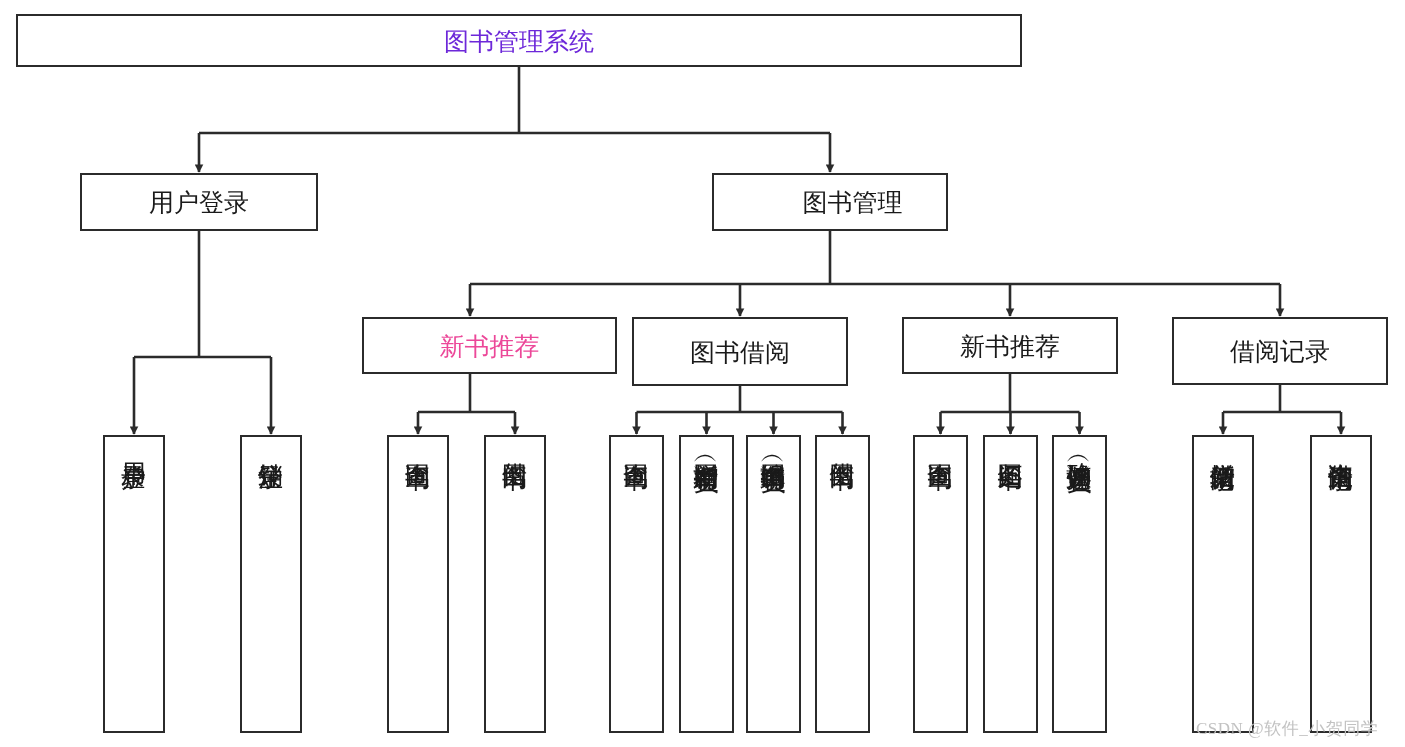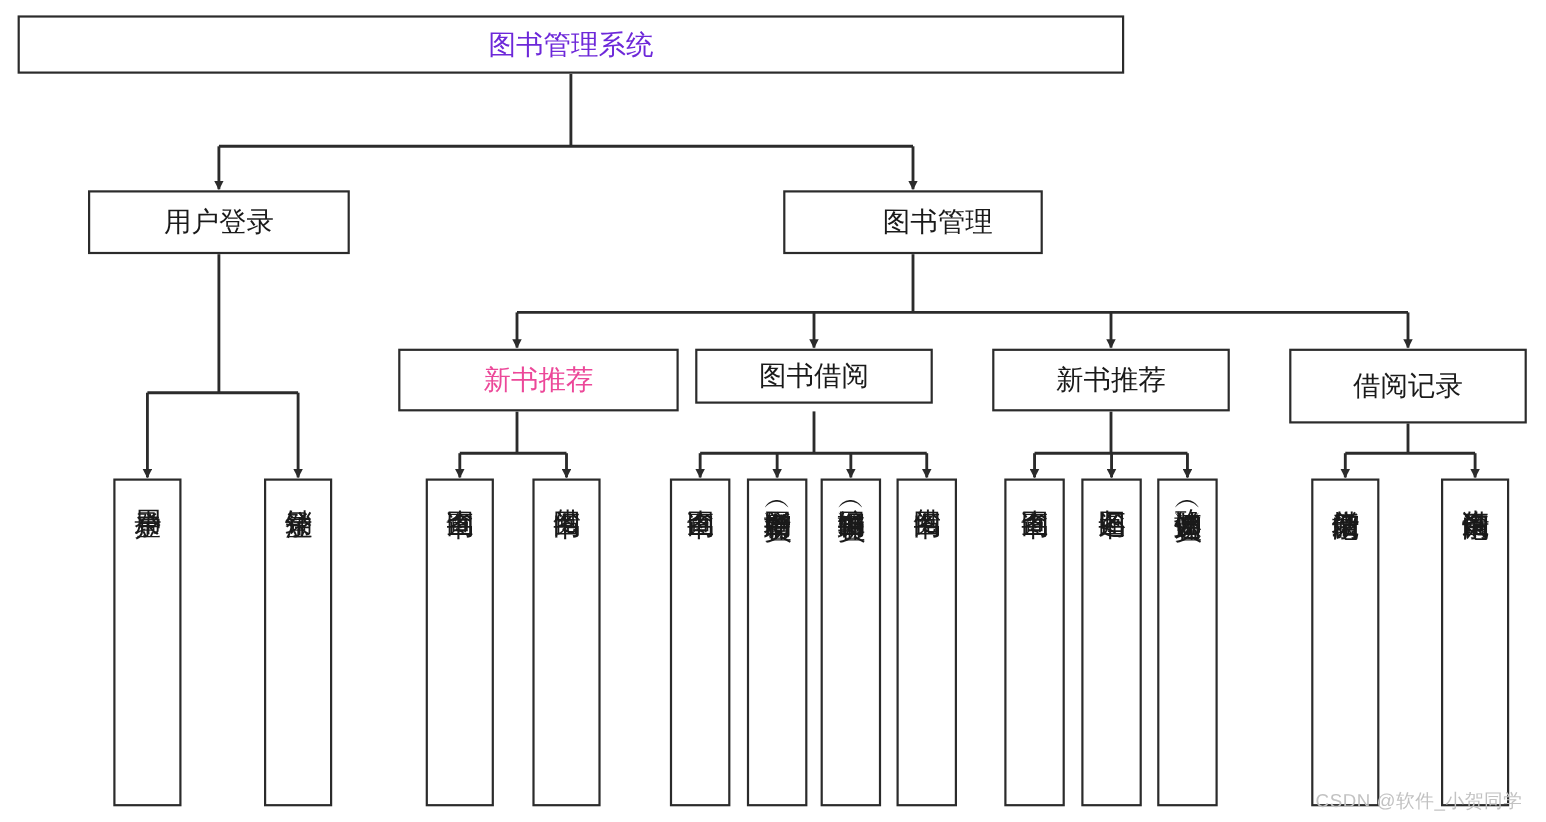--- a/index.html
+++ b/index.html
@@ -58,21 +58,21 @@
     writing-mode: vertical-rl;
     text-orientation: upright;
     display: block;
   }
   .watermark {
     position: absolute;
     font-size: 17px;
     color: #c2c2c2;
     letter-spacing: 0.5px;
     white-space: nowrap;
-    font-family: Liberation Sans, sans-serif;
+    font-family: Liberation Serif, serif;
   }
 </style>
 </head>
 <body>
 
 <div id="diagram-root">
   <svg id="edge-layer" viewBox="0 0 1405 747" width="1405" height="747">
     <defs>
       <marker id="arrowhead" markerWidth="9" markerHeight="9" refX="7.6" refY="4.5" orient="auto" markerUnits="userSpaceOnUse">
         <path d="M0,0.2 L8.4,4.5 L0,8.8 z" fill="#2b2b2b"></path>
@@ -121,21 +121,21 @@
       </div>
       <div class="node horizontal level2" style="left: 80px; top: 173px; width: 238px; height: 58px; border-color: rgb(43, 43, 43); background: rgb(255, 255, 255); color: rgb(26, 26, 26);">
         <span>用户登录</span>
       </div>
       <div class="node horizontal level2" style="left: 712px; top: 173px; width: 236px; height: 58px; border-color: rgb(43, 43, 43); background: rgb(255, 255, 255); color: rgb(26, 26, 26); padding-left: 45px;">
         <span>图书管理</span>
       </div>
       <div class="node horizontal level3" style="left: 362px; top: 317px; width: 255px; height: 57px; border-color: rgb(43, 43, 43); background: rgb(255, 255, 255); color: #ec4899;">
         <span>新书推荐</span>
       </div>
-      <div class="node horizontal level3" style="left: 632px; top: 317px; width: 216px; height: 50px; border-color: rgb(43, 43, 43); background: rgb(255, 255, 255); color: rgb(26, 26, 26);">
+      <div class="node horizontal level3" style="left: 632px; top: 317px; width: 216px; height: 69px; border-color: rgb(43, 43, 43); background: rgb(255, 255, 255); color: rgb(26, 26, 26);">
         <span>图书借阅</span>
       </div>
       <div class="node horizontal level3" style="left: 902px; top: 317px; width: 216px; height: 57px; border-color: rgb(43, 43, 43); background: rgb(255, 255, 255); color: rgb(26, 26, 26);">
         <span>新书推荐</span>
       </div>
       <div class="node horizontal level3" style="left: 1172px; top: 317px; width: 216px; height: 68px; border-color: rgb(43, 43, 43); background: rgb(255, 255, 255); color: rgb(26, 26, 26);">
         <span>借阅记录</span>
       </div>
       <div class="node vertical leaf" style="left: 103px; top: 435px; width: 62px; height: 298px; border-color: rgb(43, 43, 43); background: rgb(255, 255, 255); color: rgb(26, 26, 26);">
         <span class="vtext">用户登录</span>

